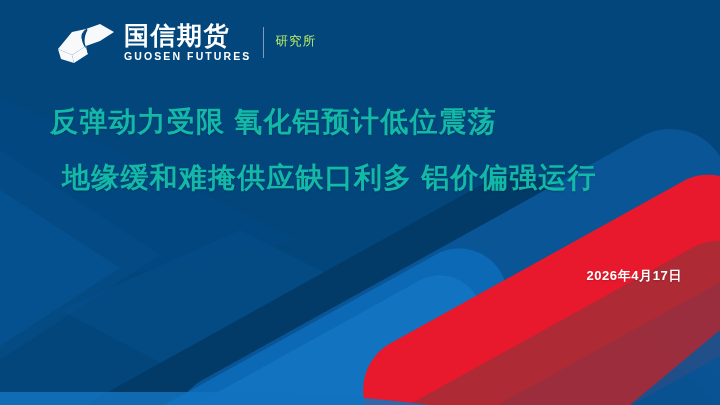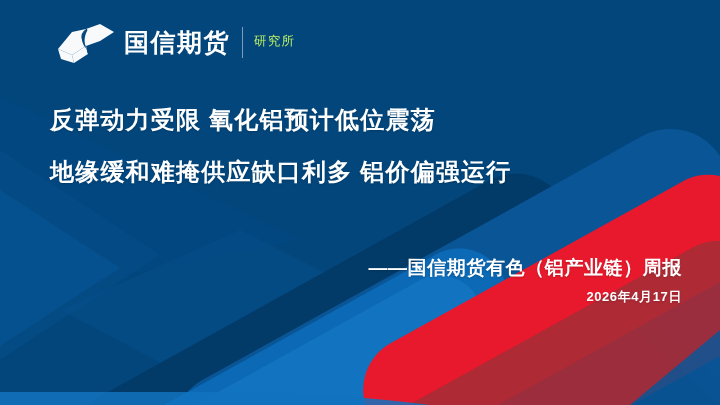--- a/index.html
+++ b/index.html
@@ -82,29 +82,29 @@
   }
 
   
   #title-block {
     position: absolute;
     left: 50px;
     top: 108px;
     width: 620px;
   }
   .title-line {
-    color: #ffffff;
-    font-size: 24px;
+    color: #14b8a6;
+    font-size: 28px;
     font-weight: bold;
     letter-spacing: 1.2px;
     line-height: 1.0;
     white-space: nowrap;
     text-shadow: 0 1px 2px rgba(0,0,0,0.18);
   }
-  #title-line-2 { margin-top: 28px; }
+  #title-line-2 { margin-top: 28px; margin-left: 12px; }
 
   
   #subtitle-block {
     position: absolute;
     right: 38px;
     top: 258px;
     text-align: right;
   }
   #report-name {
     color: #ffffff;
@@ -195,28 +195,28 @@
         <path d="M2,30 L16,13 L30,10 L44,5 L58,13 L44,22 L30,27 L16,36 Z" fill="#ffffff" opacity="0.97"></path>
         <path d="M2,30 L16,36 L18,44 L5,40 Z" fill="#ffffff" opacity="0.97"></path>
         <path d="M18,44 L16,36 L30,27 L32,35 Z" fill="#ffffff" opacity="0.97"></path>
         <path d="M30,10 C24,17 27,24 31,29 C35,34 33,40 32,35 L30,27 C26,22 22,16 30,10 Z" fill="#02467c"></path>
         <path d="M30.5,9.5 C23,17 26,25 30.5,30 C34,34 33.5,38 32.6,36.2
                  C31.4,30 25,23 31.5,11 Z" fill="#02467c"></path>
       </svg>
     </div>
     <div id="logo-words">
       <div id="logo-cn">国信期货</div>
+      <div id="logo-en">GUOSEN FUTURES</div>
     </div>
     <div id="logo-divider"></div>
     <div id="logo-sub">研究所</div>
   </div>
 
   <div id="title-block">
     <div class="title-line" id="title-line-1">反弹动力受限  氧化铝预计低位震荡</div>
     <div class="title-line" id="title-line-2">地缘缓和难掩供应缺口利多  铝价偏强运行</div>
   </div>
 
   <div id="subtitle-block">
-    <div id="report-name">——国信期货有色（铝产业链）周报</div>
     <div id="report-date">2026年4月17日</div>
   </div>
 
 </div>
 
 </body></html>

